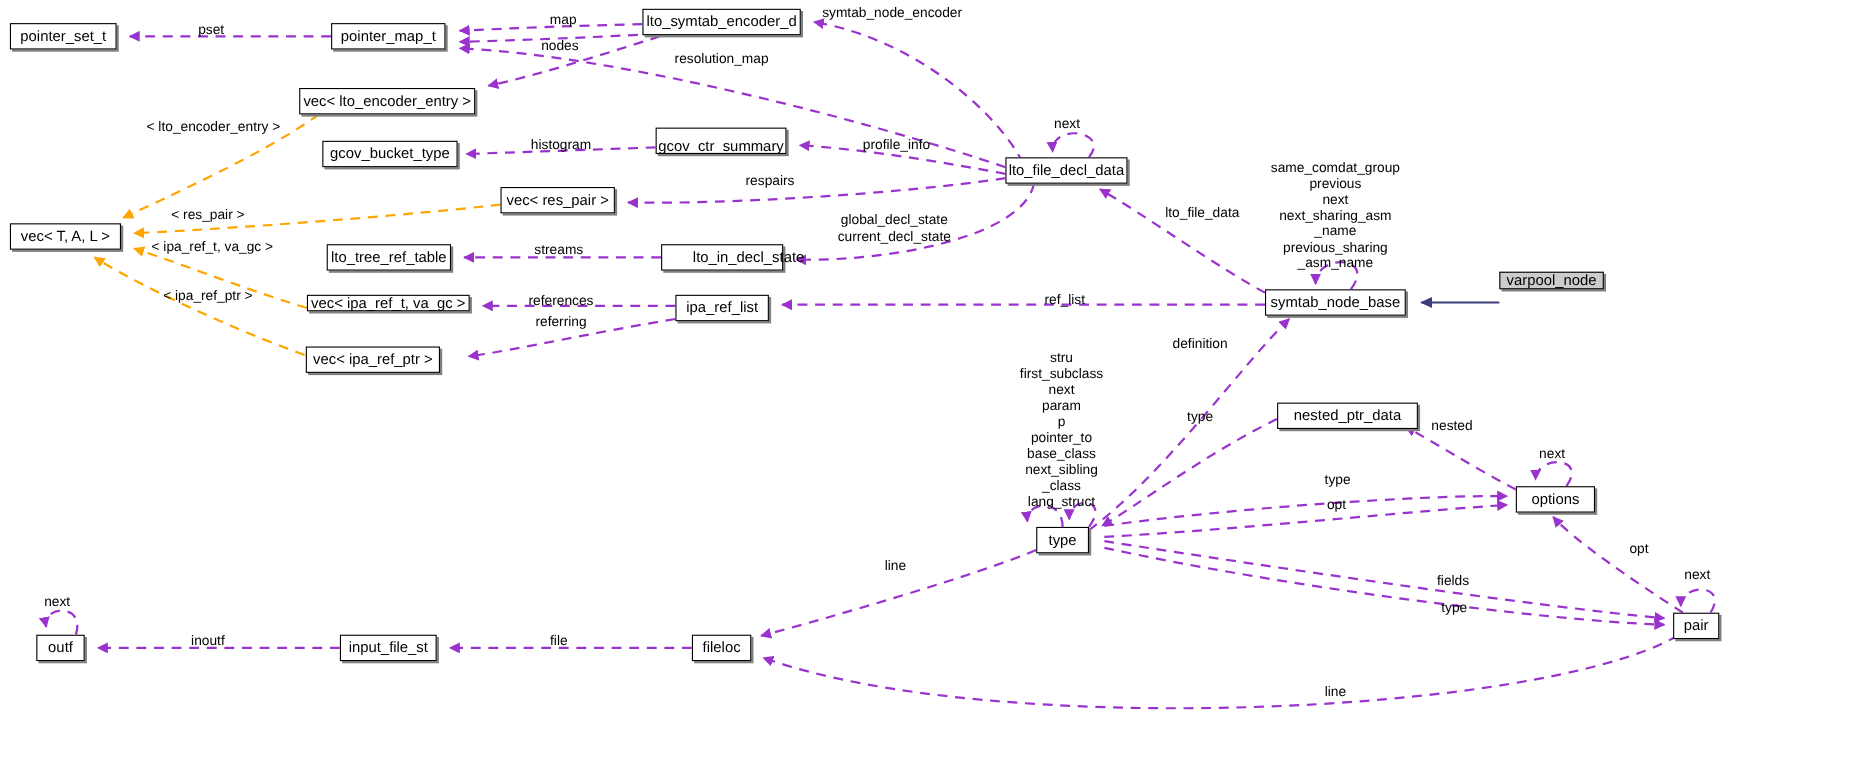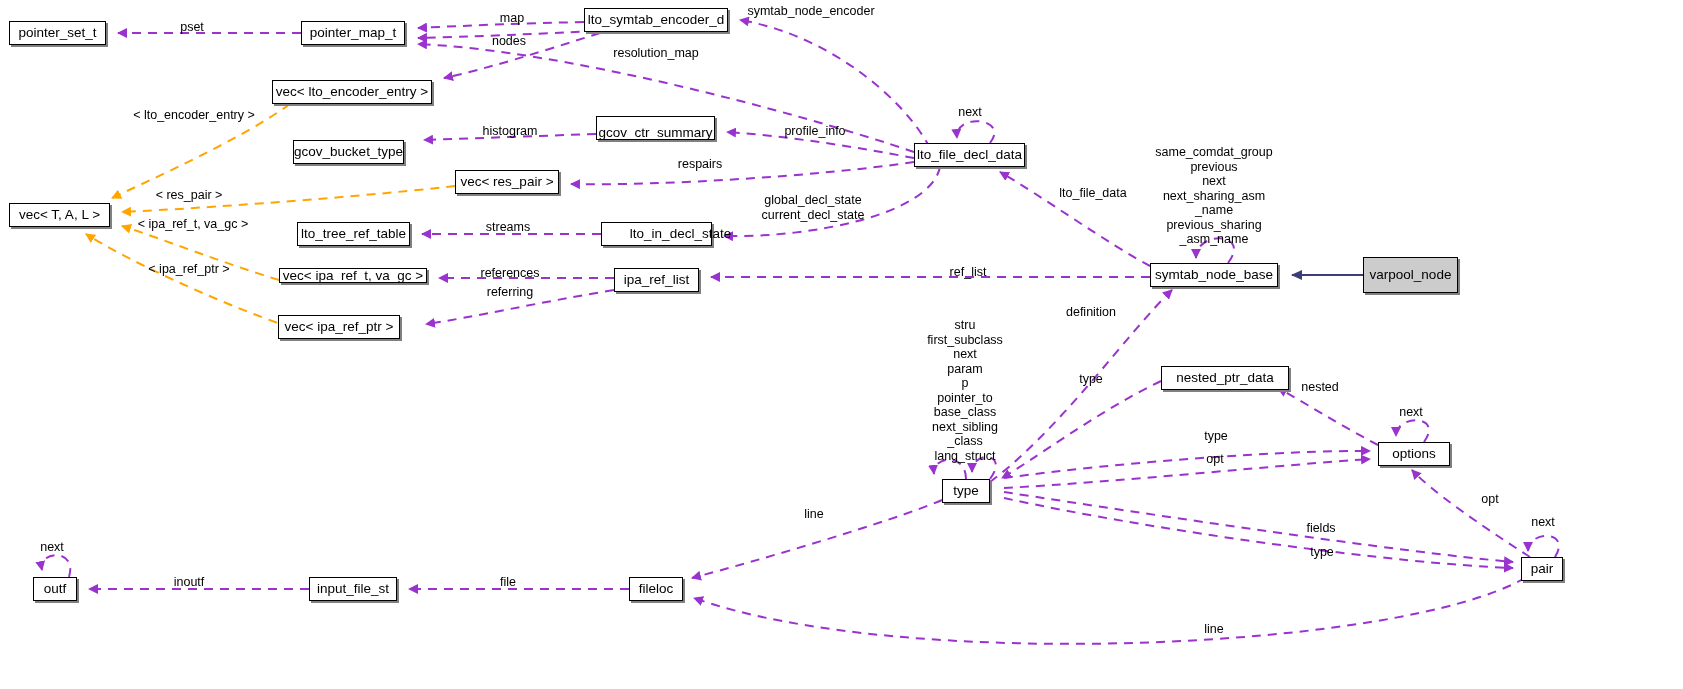--- a/index.html
+++ b/index.html
@@ -165,21 +165,21 @@
   </div>
   <div class="node" style="left:301px;top:21px;width:104px;height:24px;">
     <span>pointer_map_t</span>
   </div>
   <div class="node" style="left:584px;top:8px;width:144px;height:24px;">
     <span>lto_symtab_encoder_d</span>
   </div>
   <div class="node" style="left:272px;top:80px;width:160px;height:24px;">
     <span>vec&lt; lto_encoder_entry &gt;</span>
   </div>
-  <div class="node" style="left:293px;top:140px;width:111px;height:24px;text-align:center;">
+  <div class="node" style="left:293px;top:128px;width:123px;height:24px;text-align:center;">
     <span>gcov_bucket_type</span>
   </div>
   <div class="node" style="left:596px;top:116px;width:119px;height:24px;align-items:flex-end;">
     <span>gcov_ctr_summary</span>
   </div>
   <div class="node" style="left:914px;top:143px;width:111px;height:24px;">
     <span>lto_file_decl_data</span>
   </div>
   <div class="node" style="left:455px;top:170px;width:104px;height:24px;">
     <span>vec&lt; res_pair &gt;</span>
@@ -195,21 +195,21 @@
   </div>
   <div class="node" style="left:279px;top:268px;width:148px;height:15px;">
     <span>vec&lt; ipa_ref_t, va_gc &gt;</span>
   </div>
   <div class="node" style="left:614px;top:268px;width:85px;height:24px;">
     <span>ipa_ref_list</span>
   </div>
   <div class="node" style="left:1150px;top:263px;width:128px;height:24px;">
     <span>symtab_node_base</span>
   </div>
-  <div class="node highlight" style="left:1363px;top:257px;width:95px;height:36px;justify-content:center;">
+  <div class="node highlight" style="left:1363px;top:247px;width:95px;height:16px;justify-content:center;">
     <span>varpool_node</span>
   </div>
   <div class="node" style="left:278px;top:315px;width:122px;height:24px;">
     <span>vec&lt; ipa_ref_ptr &gt;</span>
   </div>
   <div class="node" style="left:1161px;top:366px;width:128px;height:24px;">
     <span>nested_ptr_data</span>
   </div>
   <div class="node" style="left:1378px;top:442px;width:72px;height:24px;">
     <span>options</span>

